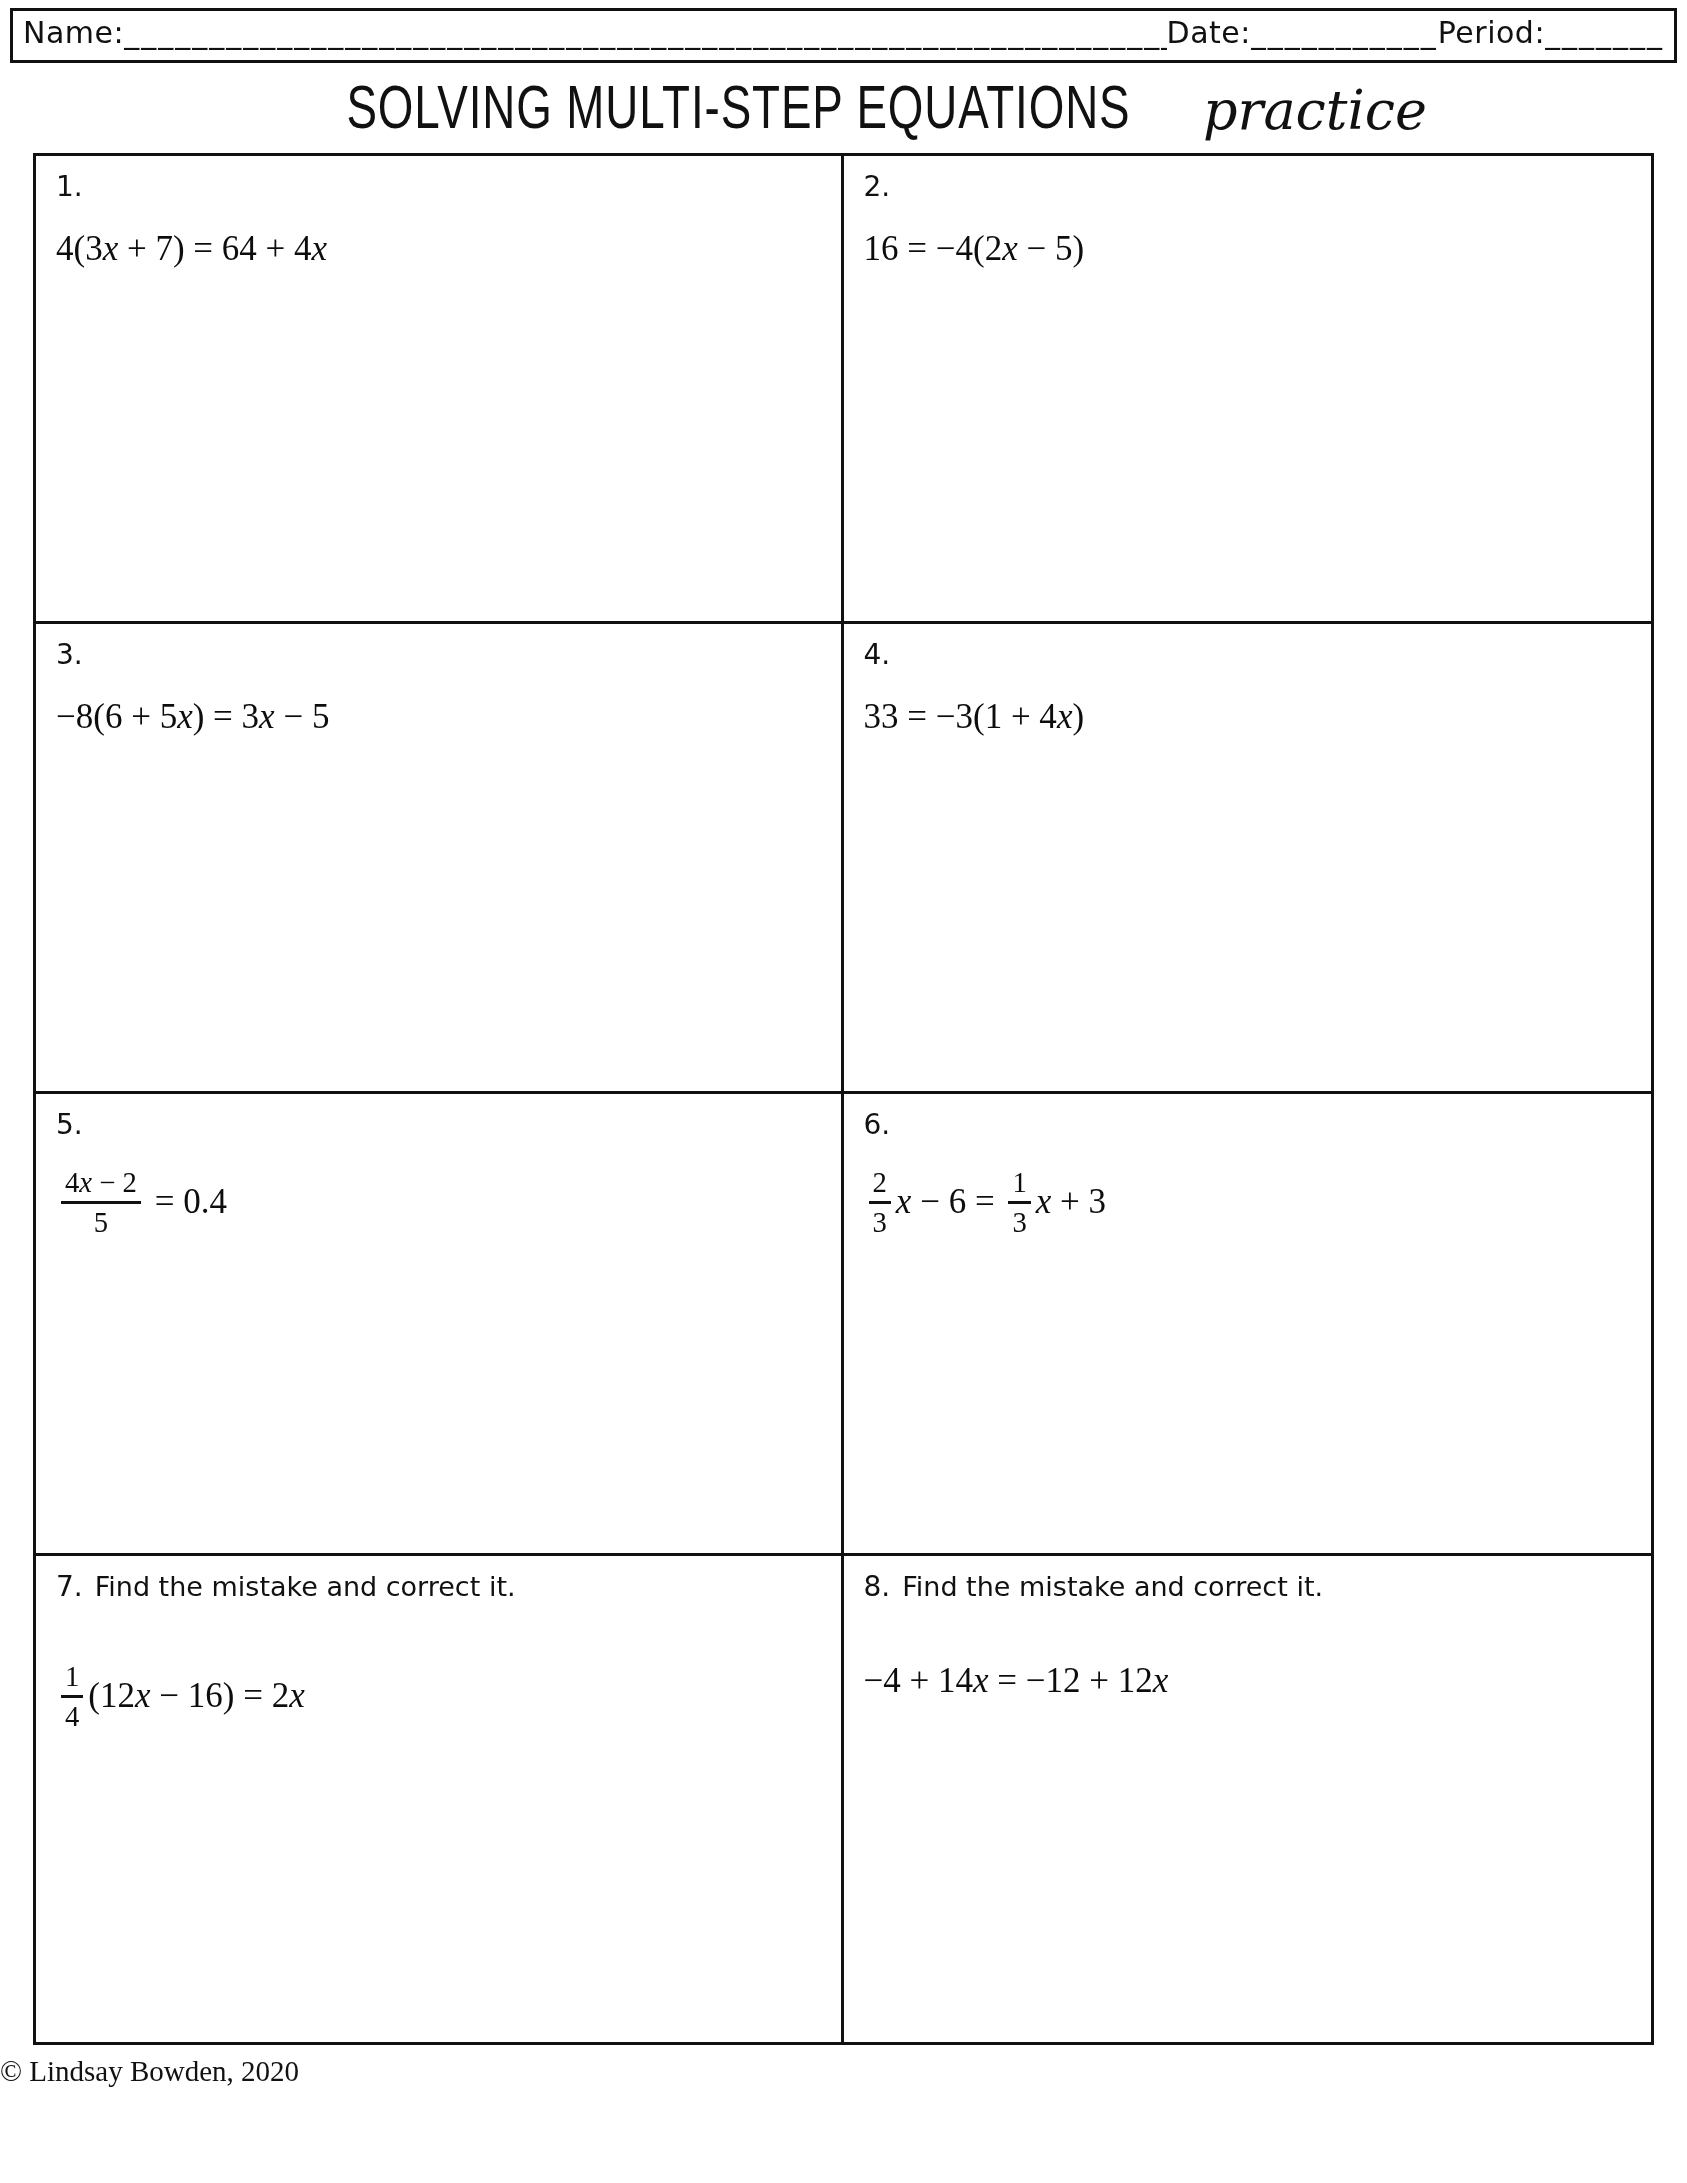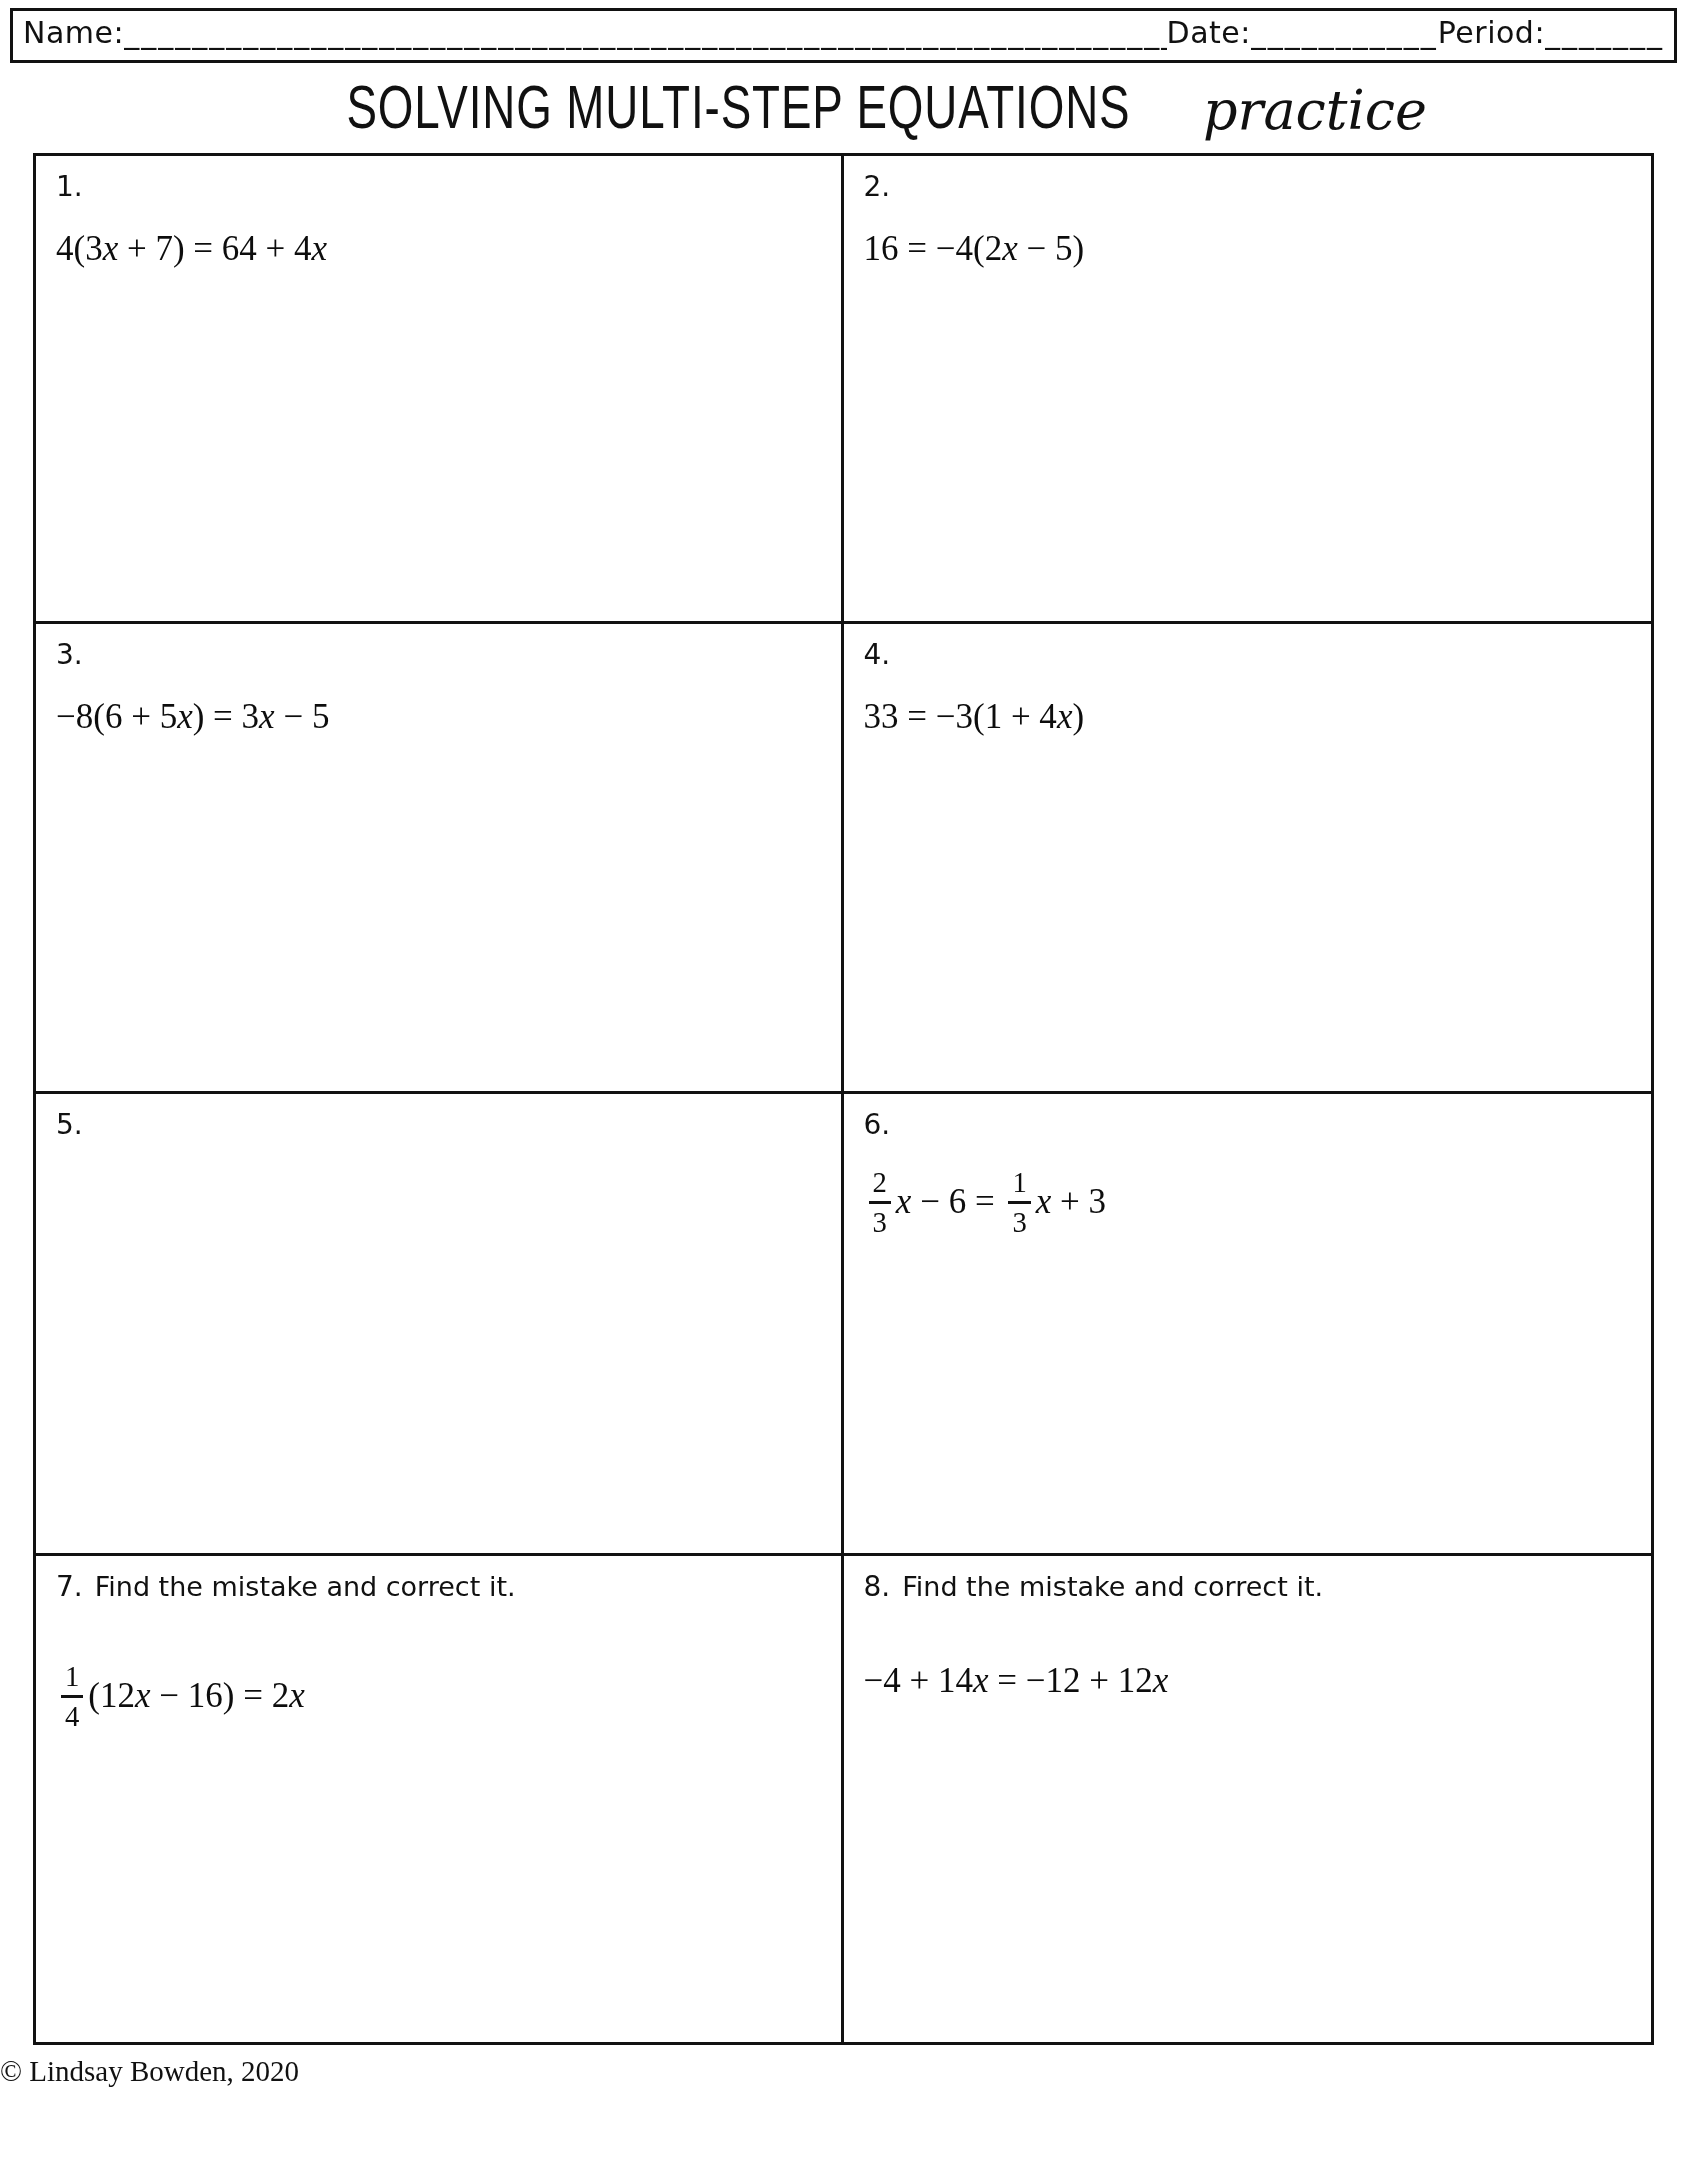--- a/index.html
+++ b/index.html
@@ -184,20 +184,21 @@
       <div class="cell-head">
         <span class="num">4.</span>
       </div>
       <div class="equation"><span>33 = −3(1 + 4<i>x</i>)</span></div>
     </div>
 
     <div class="cell">
       <div class="cell-head">
         <span class="num">5.</span>
       </div>
+      <div class="equation"><span class="frac"><span class="fn">4<i>x</i> − 2</span><span class="fb"></span><span class="fd">5</span></span><span> = 0.4</span></div>
     </div>
 
     <div class="cell">
       <div class="cell-head">
         <span class="num">6.</span>
       </div>
       <div class="equation"><span class="frac"><span class="fn">2</span><span class="fb"></span><span class="fd">3</span></span><span><i>x</i> − 6 = </span><span class="frac"><span class="fn">1</span><span class="fb"></span><span class="fd">3</span></span><span><i>x</i> + 3</span></div>
     </div>
 
     <div class="cell mistake">

